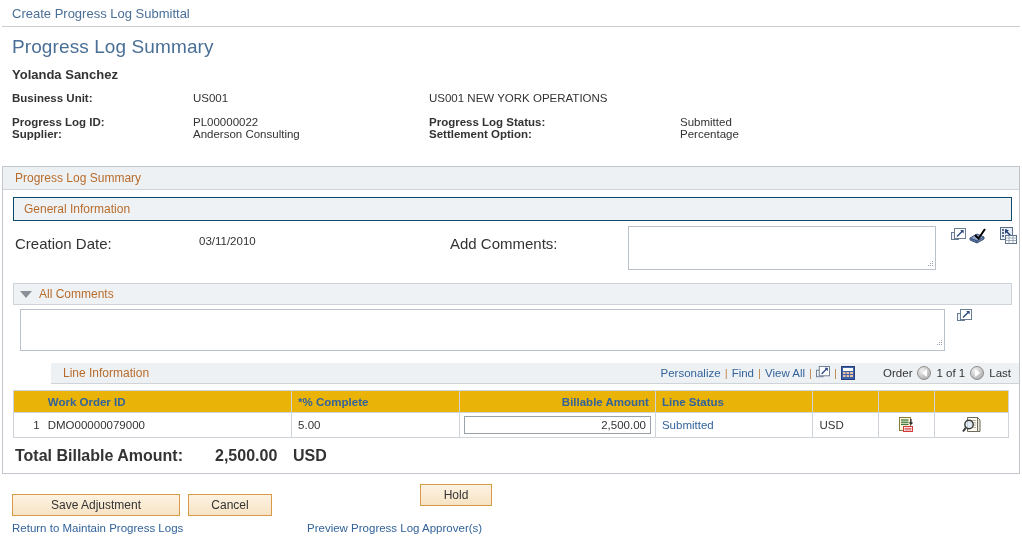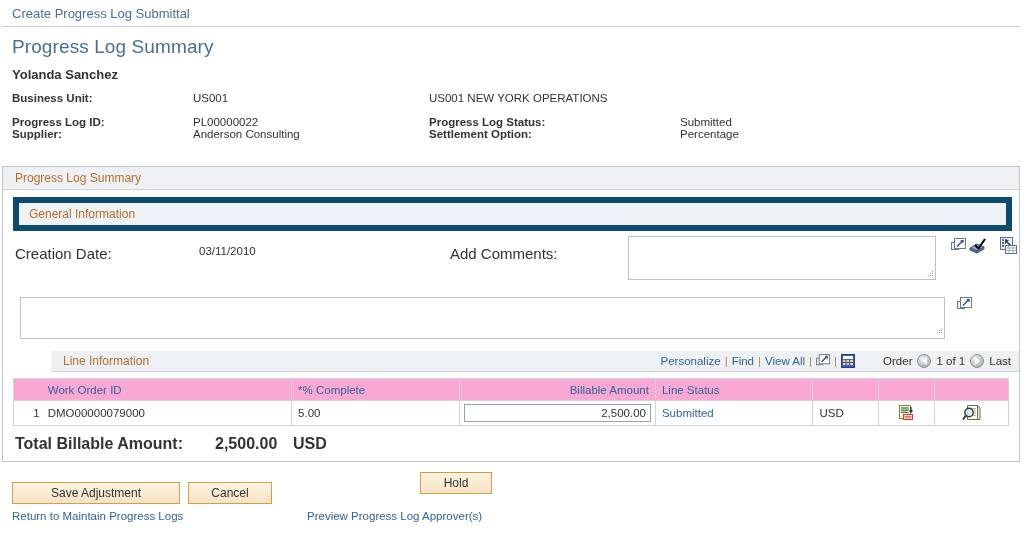--- a/index.html
+++ b/index.html
@@ -69,21 +69,21 @@
     background: #ffffff;
   }
   .grp-hdr {
     background: #eef1f4;
     border-bottom: 1px solid #ced4da;
     color: #b86c2c;
     font-size: 12px;
     padding: 4px 0 4px 12px;
   }
   .grp-hdr.nested {
-    border: 6px solid #0c4a6e;
+    border: 1px solid #0c4a6e;
     margin: 7px 7px 0 10px;
     background: #eff2f5;
     padding: 4px 0 4px 10px;
   }
   .grp-body { padding: 0; position: relative; }
 
   
   .gen-info {
     position: relative;
     height: 62px;
@@ -180,25 +180,25 @@
     border-bottom: 4px solid transparent;border-left: 5px solid #fff;
   }
 
   table.grid {
     border-collapse: collapse;
     width: calc(100% - 20px);
     margin: 6px 10px 0 10px;
     table-layout: fixed;
   }
   table.grid th {
-    background: #f9a8d4;
+    background: #eab308;
     border: 1px solid #ced4da;
     color: #33639b;
     font-size: 11.5px;
-    font-weight: normal;
+    font-weight: bold;
     padding: 4px 6px;
     text-align: left;
     height: 22px;
   }
   table.grid td {
     border: 1px solid #ced4da;
     font-size: 11.5px;
     padding: 3px 6px;
     height: 24px;
     background: #fff;
@@ -341,20 +341,24 @@
           <g stroke="#8b99ab" stroke-width="0.8">
             <line x1="5.5" y1="11" x2="16.5" y2="11"></line>
               <line x1="5.5" y1="13.5" x2="16.5" y2="13.5"></line>
             <line x1="9" y1="8.5" x2="9" y2="16.5"></line>
               <line x1="13" y1="8.5" x2="13" y2="16.5"></line>
           </g>
         </svg>
       </span>
     </div>
 
+    <div class="coll-hdr">
+      <span class="tri-down"></span>
+      <span>All Comments</span>
+    </div>
 
     <div style="position:relative; margin:2px 7px 8px 10px; height:48px;">
       <textarea class="ps-text" style="position: absolute; left: 7px; top: 2px; width: 925px; height: 42px;" placeholder=""></textarea>
       <span class="resize-grip" style="left:921px; top:32px">
         <i style="left:7px;top:1px"></i>
           <i style="left:5px;top:3px"></i>
           <i style="left:7px;top:3px"></i>
         <i style="left:3px;top:5px"></i>
           <i style="left:5px;top:5px"></i>
           <i style="left:7px;top:5px"></i>

